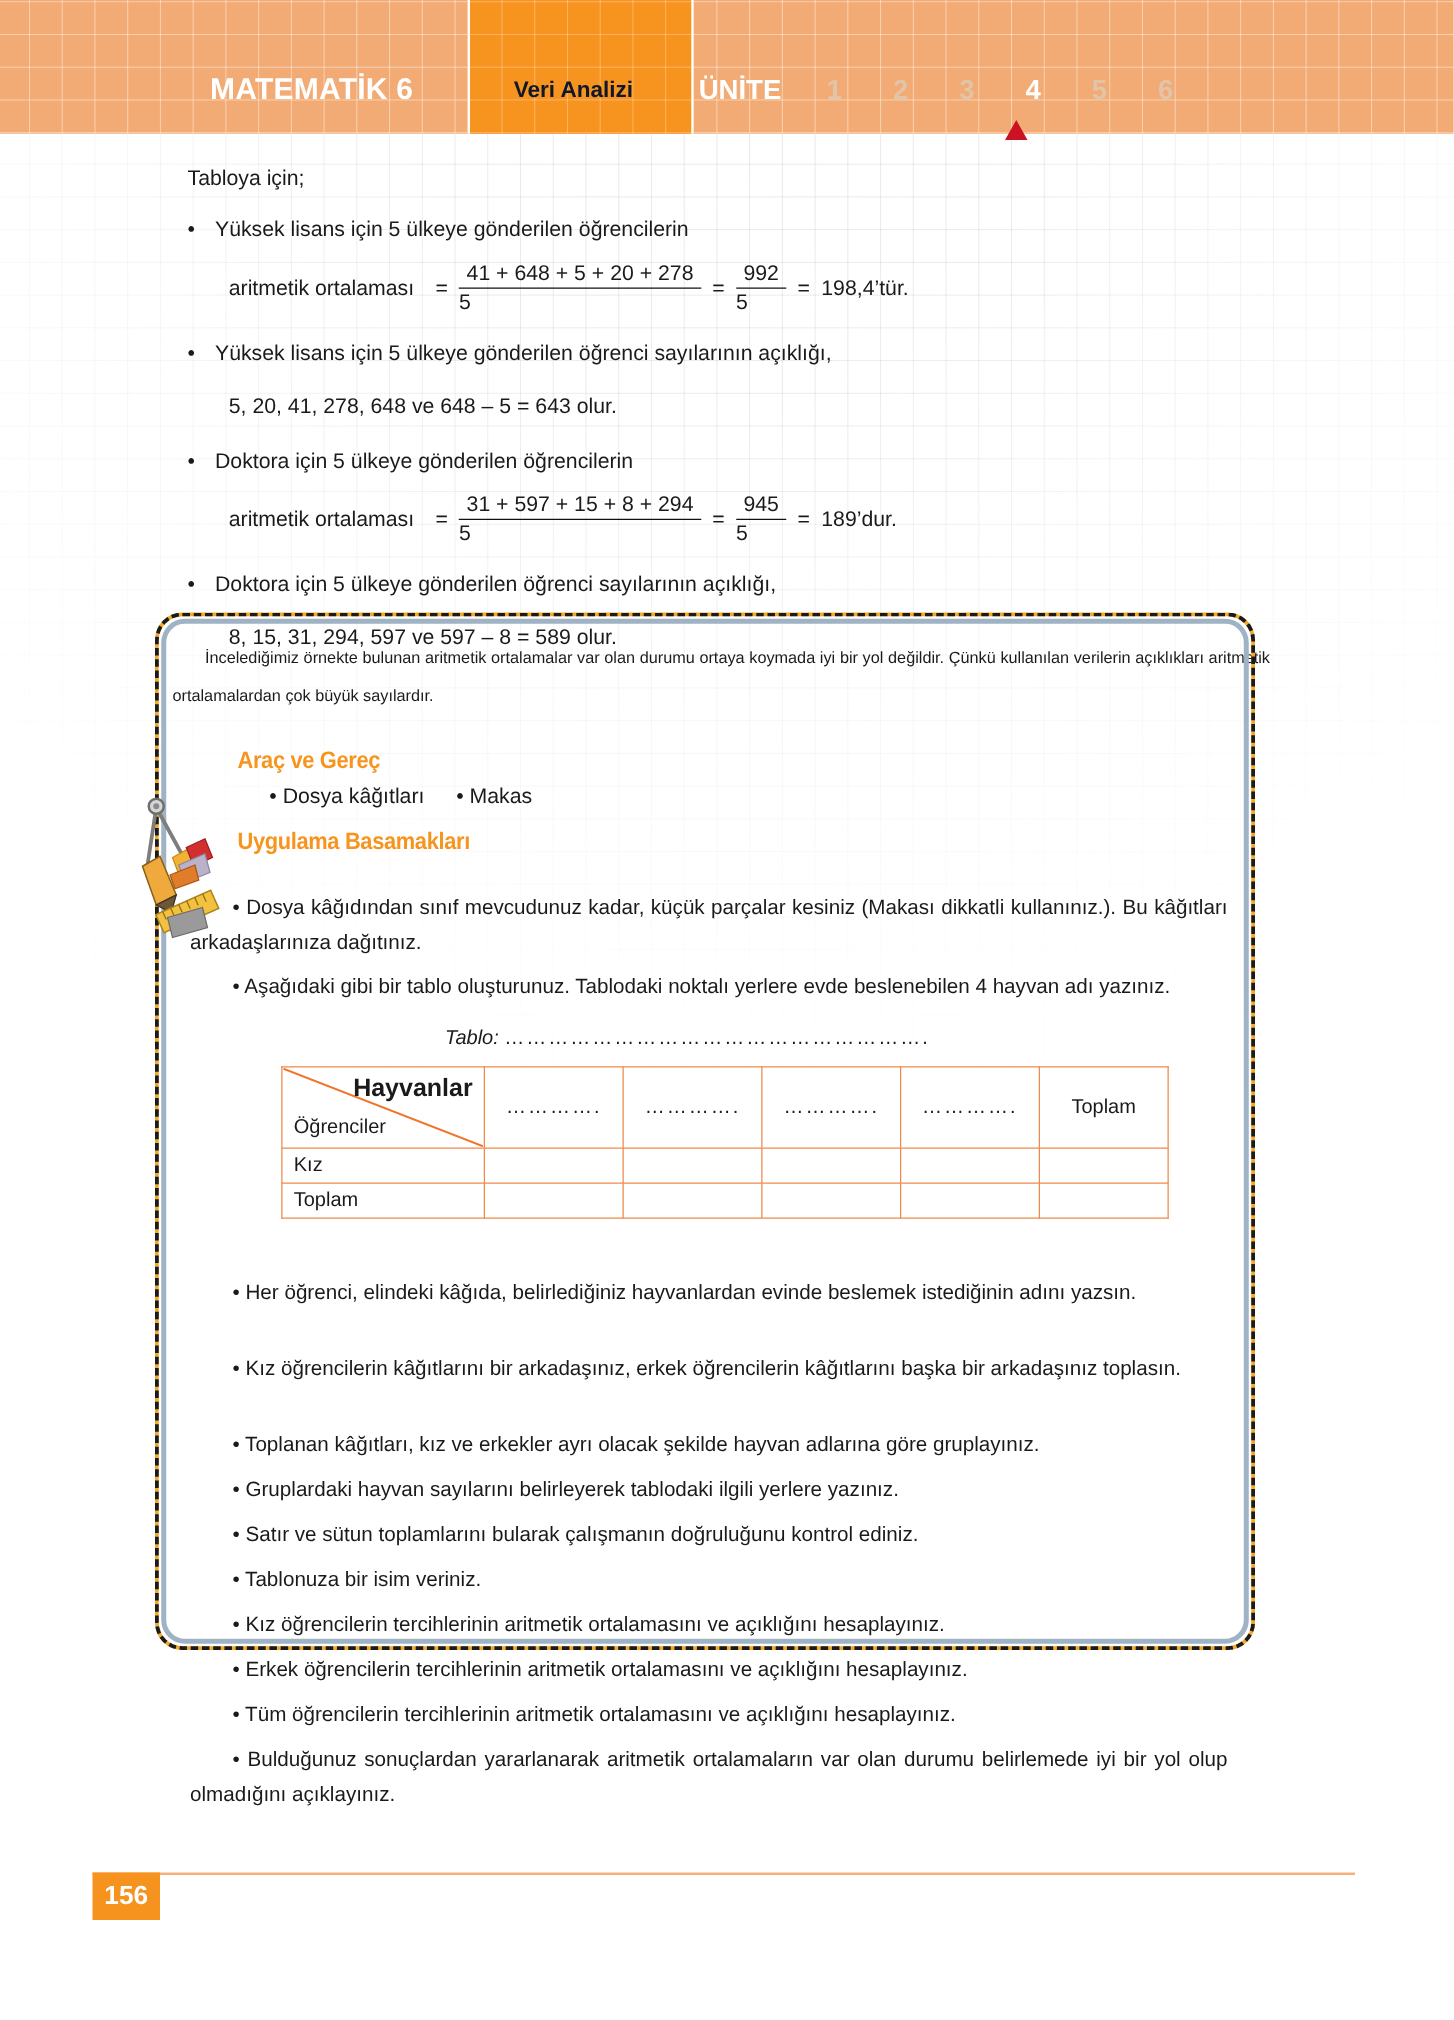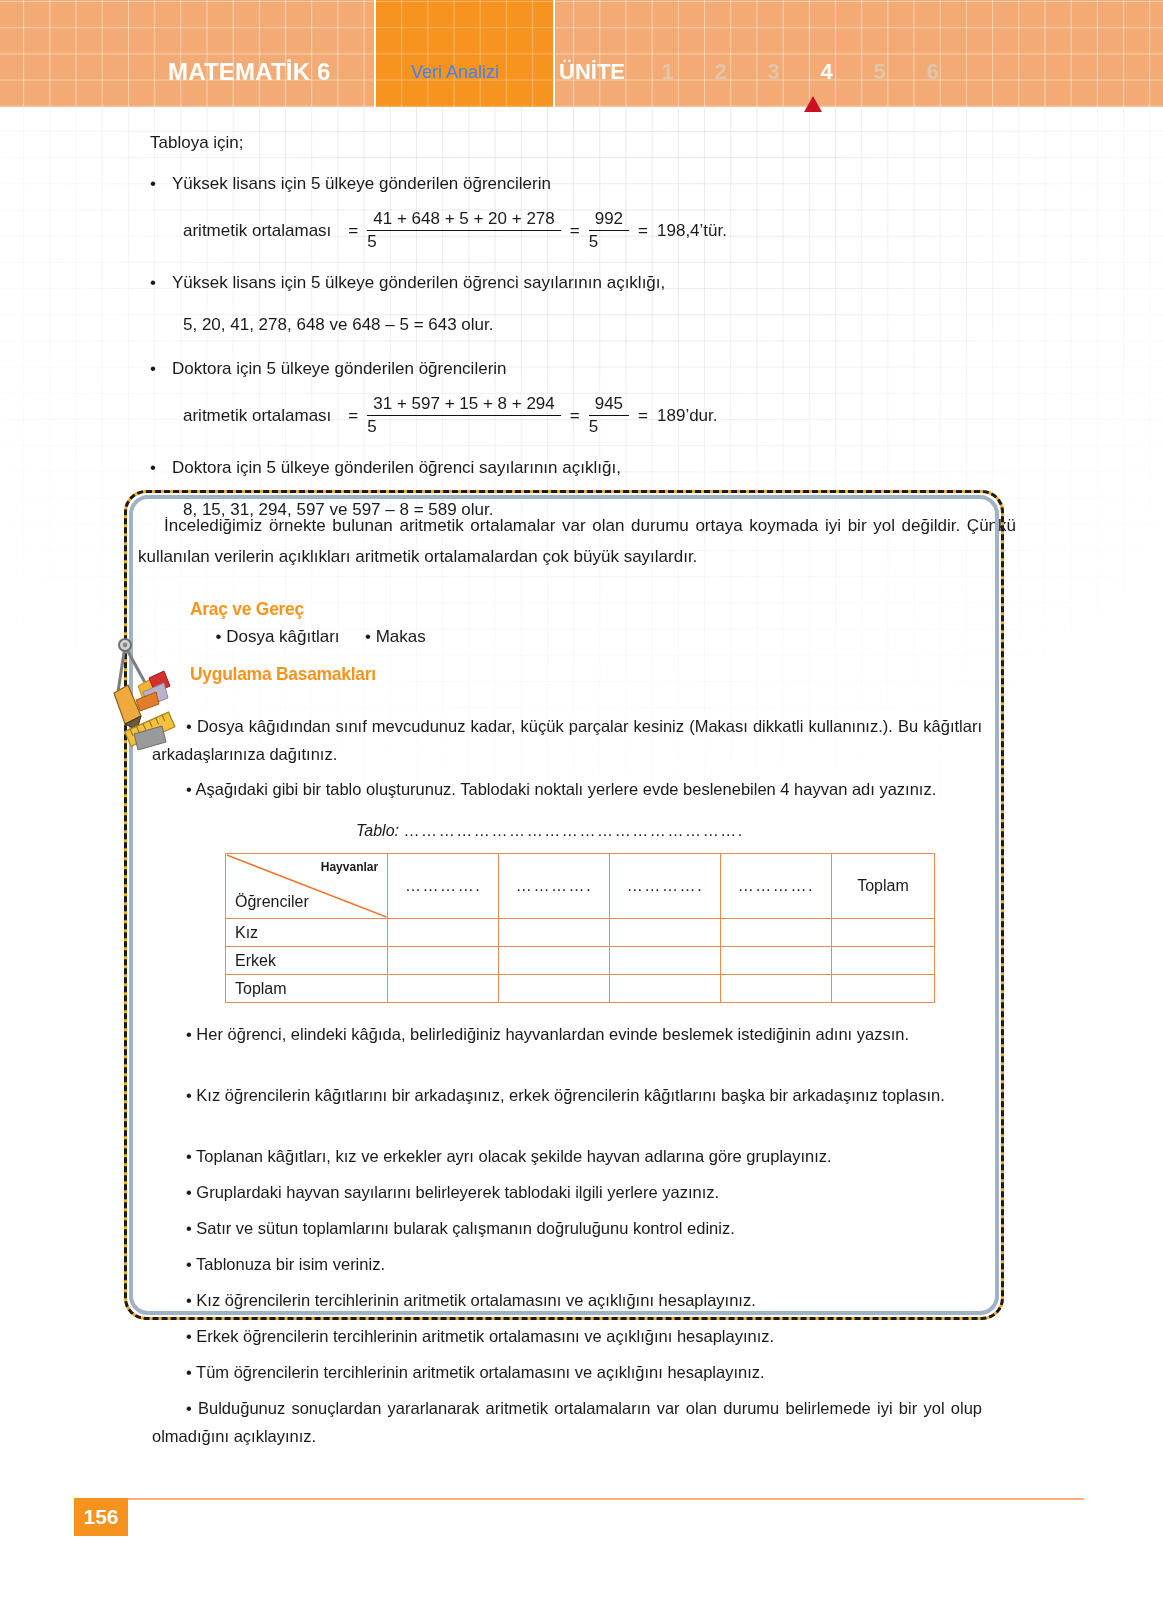--- a/index.html
+++ b/index.html
@@ -81,22 +81,22 @@
     font-weight: bold;
     color: #ffffff;
     letter-spacing: 0.2px;
     white-space: nowrap;
   }
   .header-sub {
     position: absolute;
     left: 411px; top: 72px;
     transform: translateY(-50%);
     font-size: 18px;
-    font-weight: normal;
-    color: #3b82f6;
+    font-weight: bold;
+    color: #0f172a;
     white-space: nowrap;
   }
   .header-unit-label {
     position: absolute;
     left: 559px; top: 72px;
     transform: translateY(-50%);
     font-size: 22px;
     font-weight: bold;
     color: #ffffff;
     white-space: nowrap;
@@ -193,21 +193,21 @@
   }
   .frac .den {
     padding-top: 1px;
     font-size: 17px;
   }
 
   .para {
     position: absolute;
     left: 138px;
     width: 878px;
-    font-size: 17px;
+    font-size: 13px;
     line-height: 31px;
     text-align: justify;
   }
   .para .indent { padding-left: 26px; }
 
   
   .activity {
     position: absolute;
     left: 124px; top: 490px;
     width: 880px; height: 830px;
@@ -327,21 +327,21 @@
   .tbl td.col-h.tot { letter-spacing: 0; }
   .tbl td.rowlab { text-align: left; }
   .diag {
     position: absolute;
     left: 0; top: 0;
     width: 100%; height: 100%;
   }
   .corner-animals {
     position: absolute;
     right: 9px; top: 6px;
-    font-size: 12px;
+    font-size: 20px;
     font-weight: bold;
     margin-left: 36px;
   }
   .corner-students {
     position: absolute;
     left: 9px; bottom: 7px;
     font-size: 16px;
     font-weight: normal;
   }
 
@@ -552,28 +552,20 @@
     </tr>
     <tr>
       <td class="rowlab">Kız</td>
       <td></td>
       <td></td>
       <td></td>
       <td></td>
       <td></td>
     </tr>
     <tr>
-      <td class="rowlab">Erkek</td>
-      <td></td>
-      <td></td>
-      <td></td>
-      <td></td>
-      <td></td>
-    </tr>
-    <tr>
       <td class="rowlab">Toplam</td>
       <td></td>
       <td></td>
       <td></td>
       <td></td>
       <td></td>
     </tr>
   </tbody>
 </table>
 

